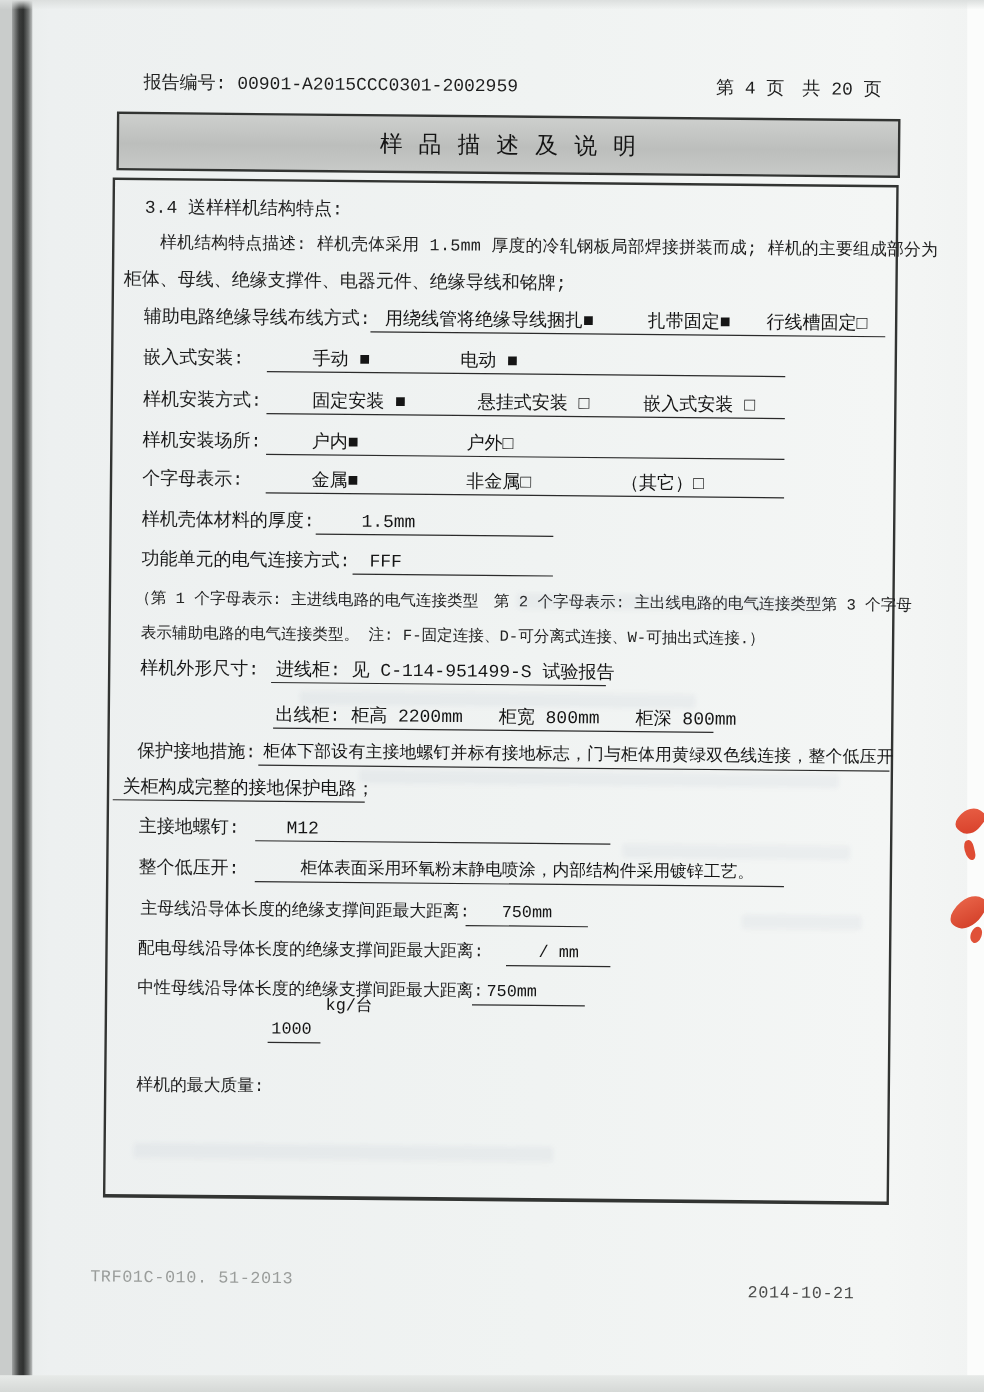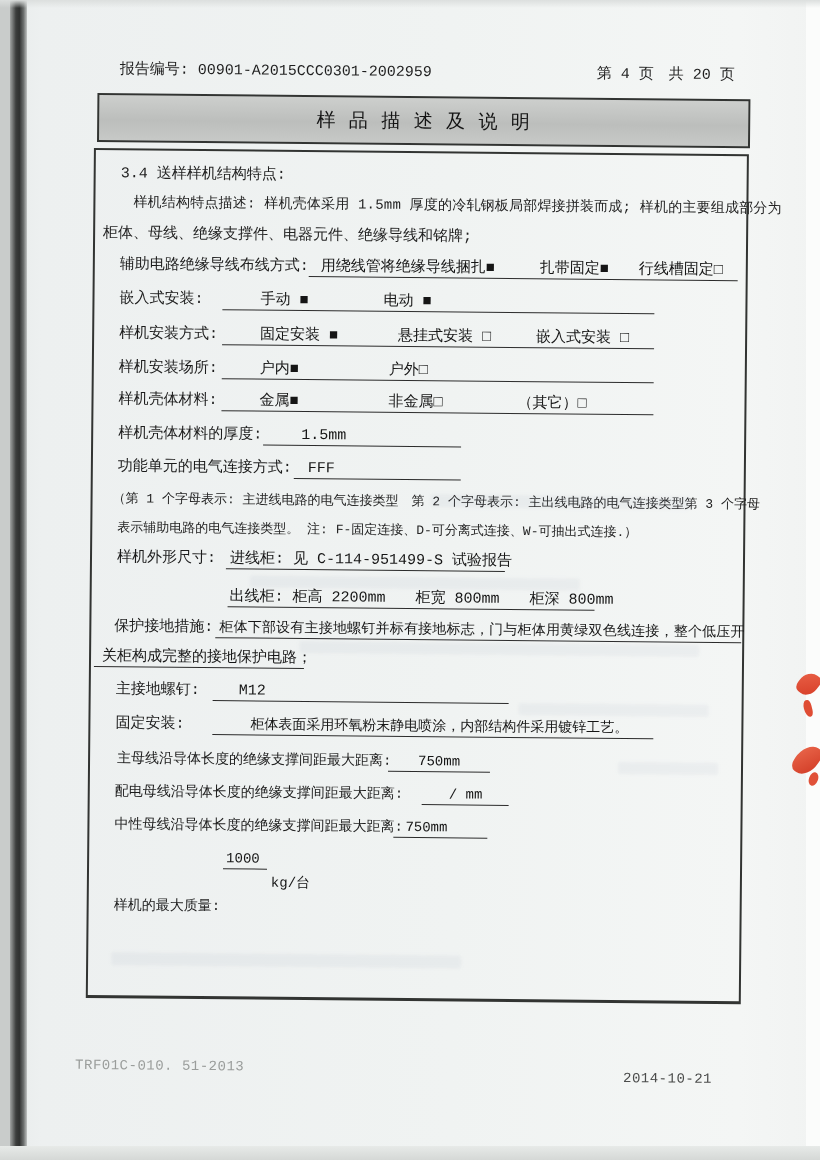--- a/index.html
+++ b/index.html
@@ -79,21 +79,21 @@
       <span class="lbl" style="left:117px;top:326px;">样机安装方式:</span>
       <span class="ul" style="left:220px;top:326px;width:432px;padding-left:38px;">固定安装 ■　　　　悬挂式安装 □　　　嵌入式安装 □</span>
     </div>
 
     <div>
       <span class="lbl" style="left:117px;top:360px;">样机安装场所:</span>
       <span class="ul" style="left:220px;top:360px;width:432px;padding-left:38px;">户内■　　　　　　户外□</span>
     </div>
 
     <div>
-      <span class="lbl" style="left:117px;top:392px;">样机壳体材料:</span>
+      <span class="lbl" style="left:117px;top:392px;">个字母表示:</span>
       <span class="ul" style="left:220px;top:392px;width:432px;padding-left:38px;">金属■　　　　　　非金属□　　　　　（其它）□</span>
     </div>
 
     <div>
       <span class="lbl" style="left:117px;top:426px;">样机壳体材料的厚度:</span>
       <span class="ul" style="left:262px;top:426px;width:198px;padding-left:38px;">1.5mm</span>
     </div>
 
     <div>
       <span class="lbl" style="left:117px;top:459px;">功能单元的电气连接方式:</span>
@@ -114,21 +114,21 @@
       <span class="ul f14" style="left:216px;top:619px;width:526px;padding-left:4px;letter-spacing:.2px;">柜体下部设有主接地螺钉并标有接地标志，门与柜体用黄绿双色线连接，整个低压开</span>
       <span class="ul" style="left:95px;top:649px;width:210px;padding-left:8px;">关柜构成完整的接地保护电路；</span>
     </div>
 
     <div>
       <span class="lbl" style="left:117px;top:682px;">主接地螺钉:</span>
       <span class="ul" style="left:214px;top:682px;width:296px;padding-left:26px;">M12</span>
     </div>
 
     <div>
-      <span class="lbl" style="left:117px;top:716px;">固定安装:</span>
+      <span class="lbl" style="left:117px;top:716px;">整个低压开:</span>
       <span class="ul f14" style="left:214px;top:716px;width:441px;padding-left:38px;">柜体表面采用环氧粉末静电喷涂，内部结构件采用镀锌工艺。</span>
     </div>
 
     <div>
       <span class="lbl f14" style="left:119px;top:751px;">主母线沿导体长度的绝缘支撑间距最大距离:</span>
       <span class="ul f14" style="left:390px;top:751px;width:102px;padding-left:30px;">750mm</span>
     </div>
 
     <div>
       <span class="lbl f14" style="left:117px;top:784px;">配电母线沿导体长度的绝缘支撑间距最大距离:</span>
@@ -136,21 +136,21 @@
     </div>
 
     <div>
       <span class="lbl f14" style="left:117px;top:817px;">中性母线沿导体长度的绝缘支撑间距最大距离:</span>
       <span class="ul f14" style="left:396px;top:817px;width:94px;padding-left:12px;">750mm</span>
     </div>
 
     <div>
       <span class="lbl f14" style="left:117px;top:850px;margin-top:48px;">样机的最大质量:</span>
       <span class="ul f14" style="left:226px;top:850px;width:44px;padding-left:3px;">1000</span>
-      <span class="suffix" style="left:274px;top:874px;">kg/台</span>
+      <span class="suffix" style="left:274px;top:830px;">kg/台</span>
     </div>
 
     <div class="footer-form">TRF01C-010. 51-2013</div>
     <div class="footer-date">2014-10-21</div>
 
     <div class="ghost" style="left:430px;top:494px;width:260px;height:13px;"></div>
     <div class="ghost" style="left:250px;top:577px;width:330px;height:12px;"></div>
     <div class="ghost" style="left:300px;top:642px;width:400px;height:12px;"></div>
     <div class="ghost" style="left:520px;top:702px;width:190px;height:12px;"></div>
     <div class="ghost" style="left:620px;top:760px;width:100px;height:12px;"></div>

